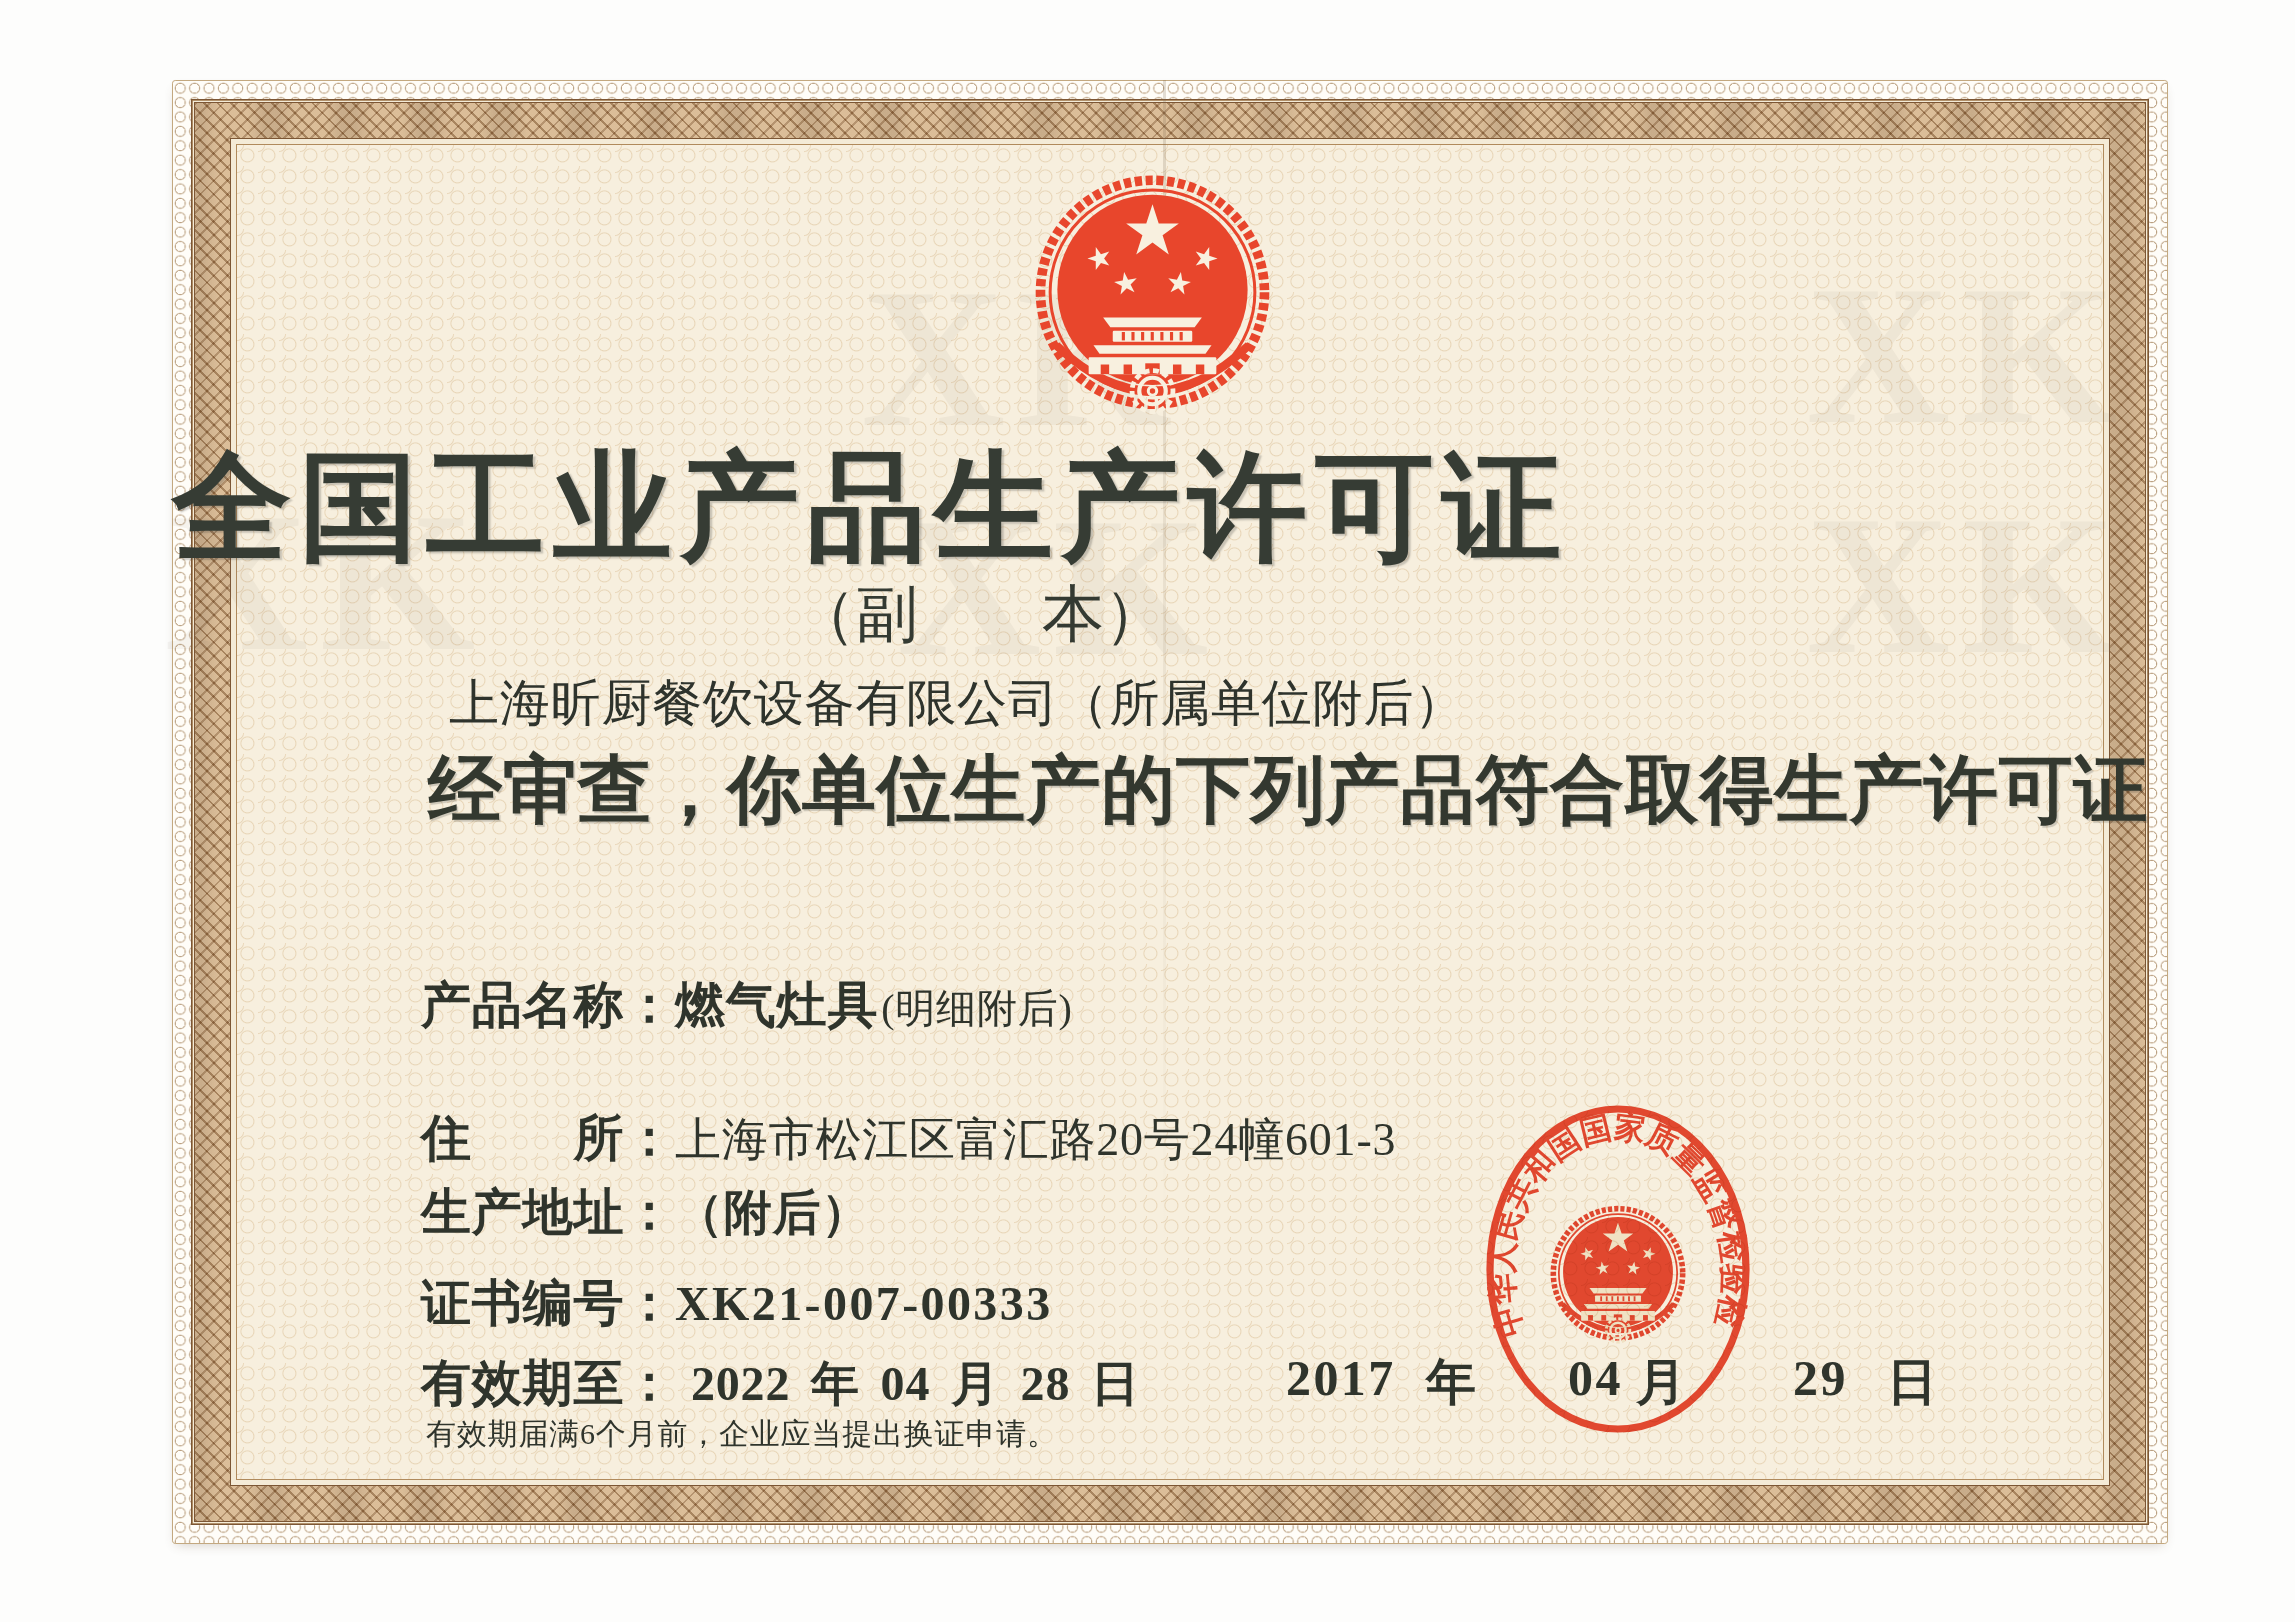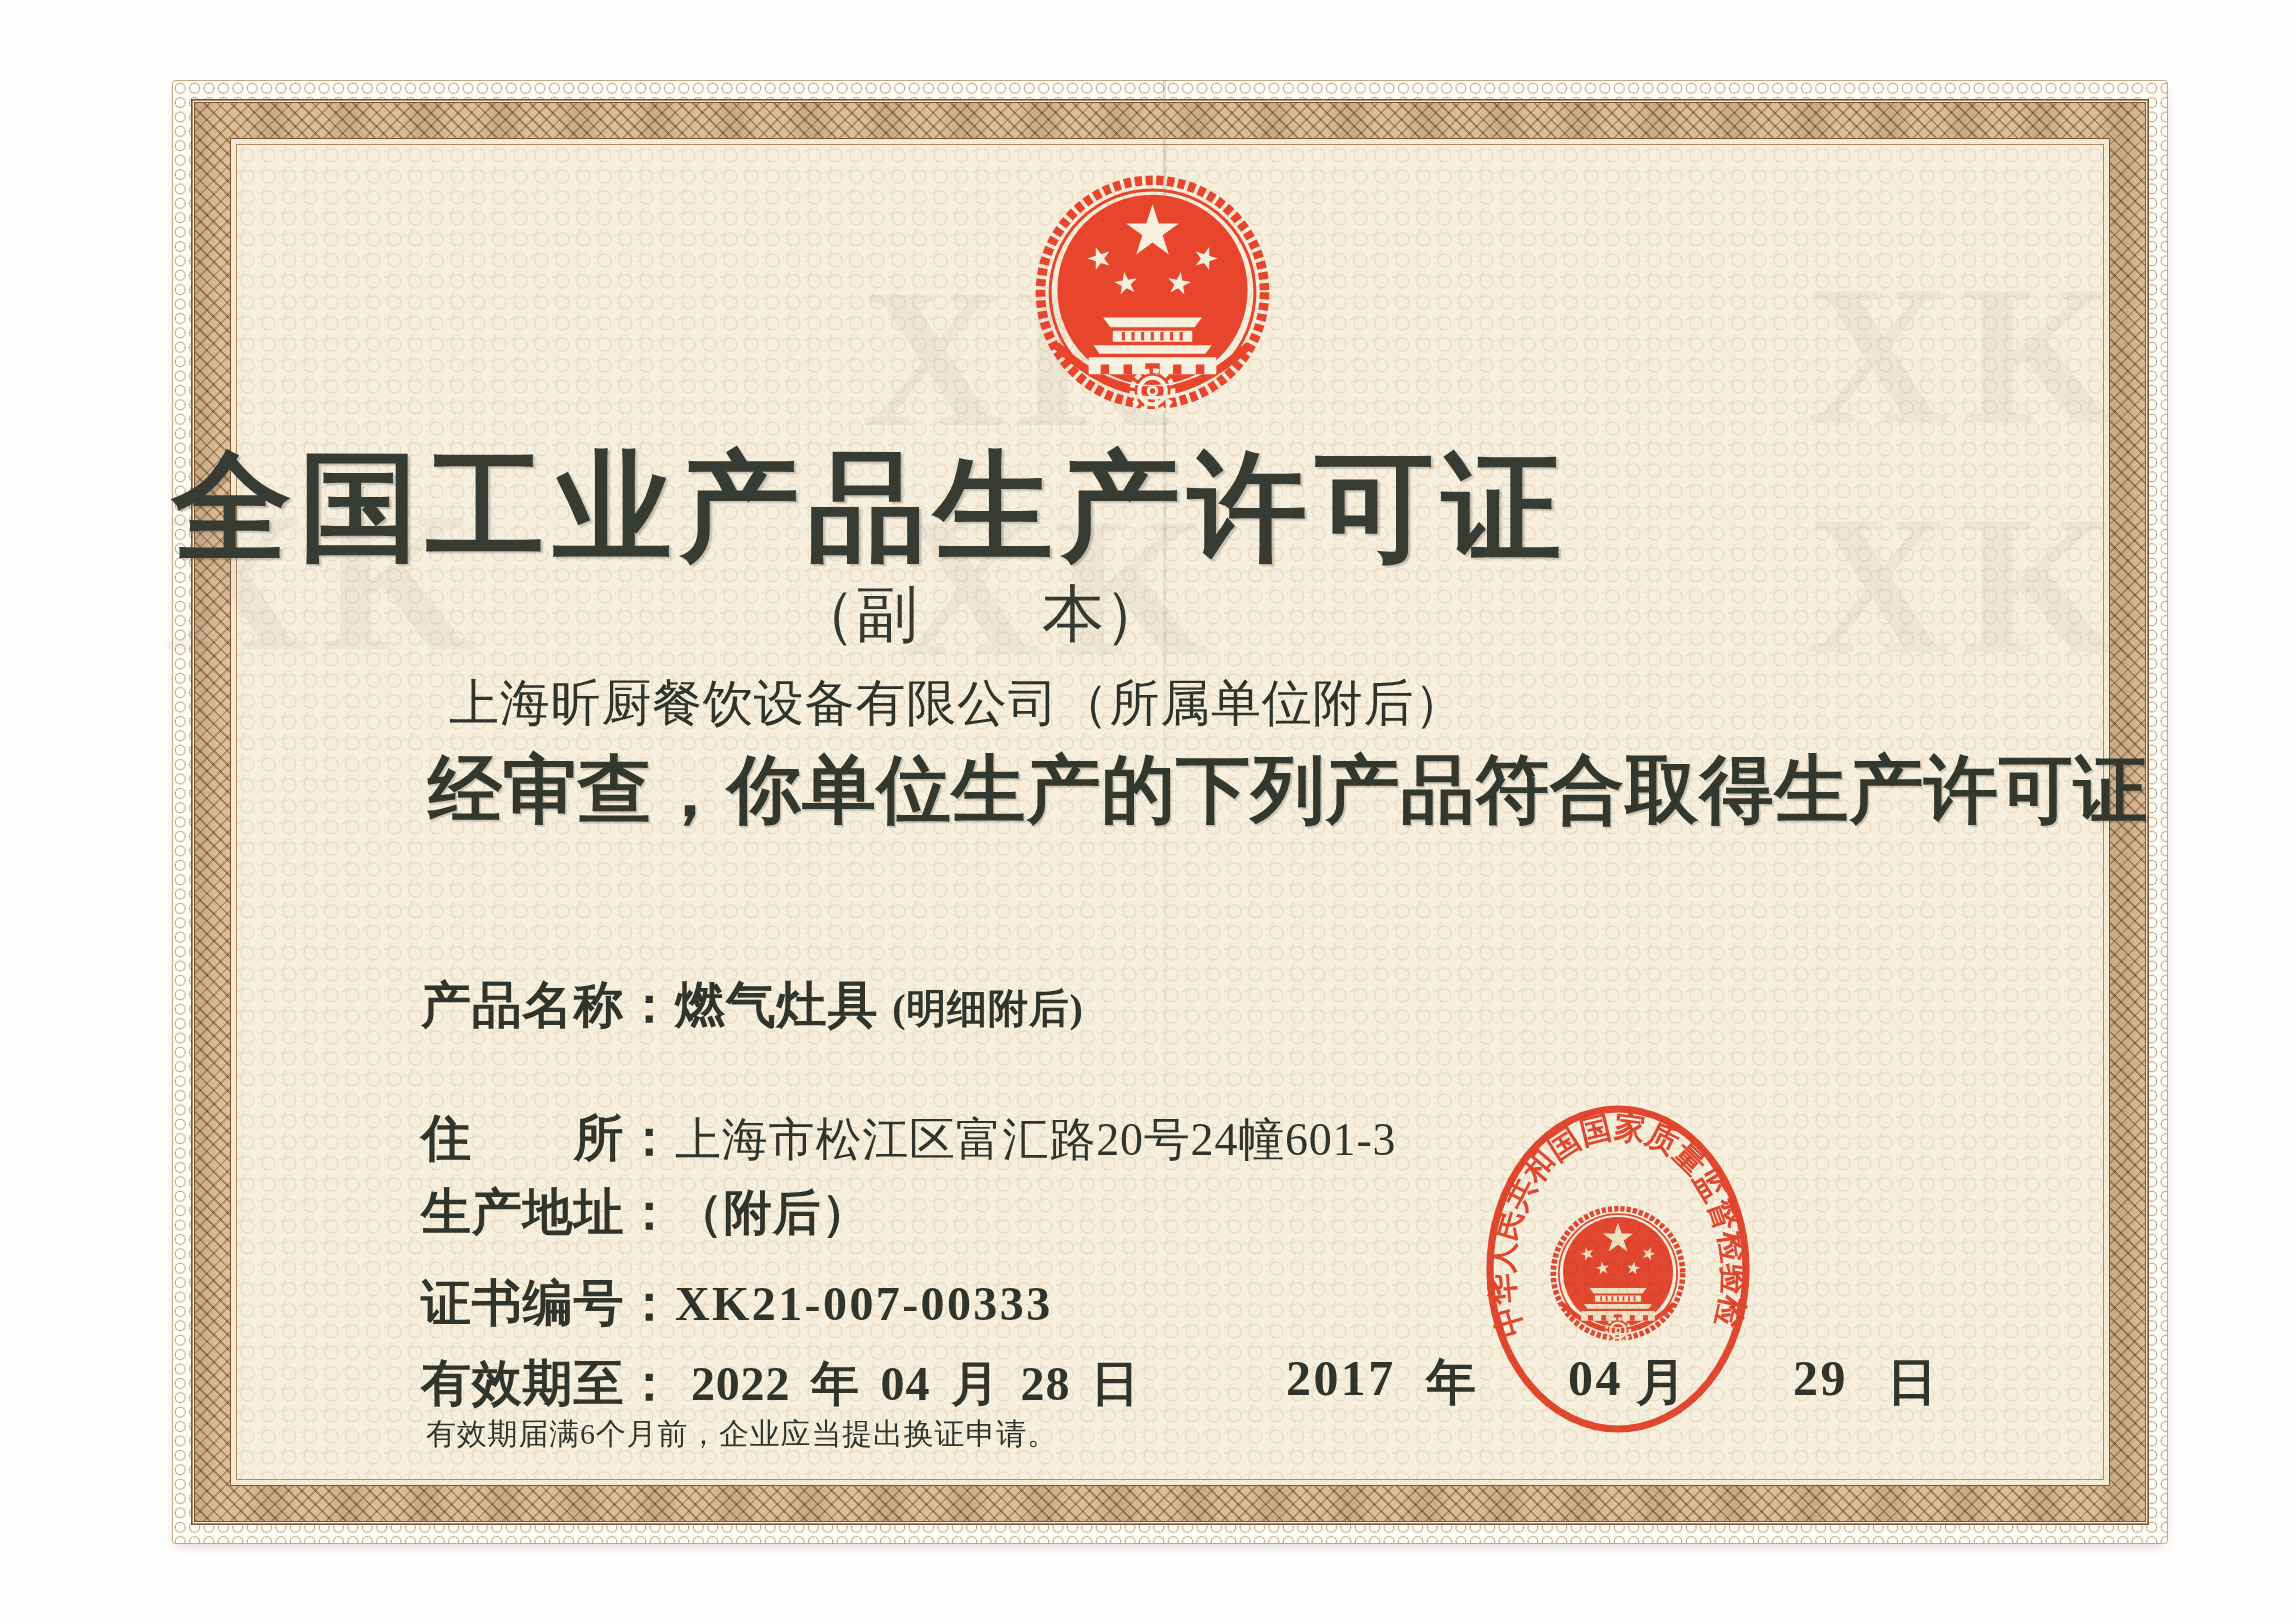--- a/index.html
+++ b/index.html
@@ -45,21 +45,21 @@
     font-family:"Liberation Sans","DejaVu Sans",sans-serif; color:#2e332c; }
   .body1 { left:428px; top:753px; font-size:74px; font-weight:700; letter-spacing:0.8px; color:#33382f;
     text-shadow: 1.6px 1.6px 0.8px rgba(60,60,55,.22); }
   .body2 { left:312px; top:863px; font-size:70px; font-weight:700; letter-spacing:2.4px; color:#33382f;
     text-shadow: 1.6px 1.6px 0.8px rgba(60,60,55,.22); }
   .row { position:absolute; display:flex; align-items:baseline; white-space:nowrap; color:#2f342c; }
   .row .lbl { font-size:50px; font-weight:700; letter-spacing:0.8px; }
   .row .val { font-size:46px; font-weight:500; letter-spacing:0.8px; }
   .row.product { left:421px; top:972px; }
   .row.product .lbl, .row.product .val { font-size:50px; font-weight:700; }
-  .row.product .note { font-size:40px; font-weight:700; margin-left:14px; }
+  .row.product .note { font-size:40px; font-weight:400; margin-left:3px; }
   .row.addr    { left:421px; top:1105px; }
   .row.paddr   { left:421px; top:1179px; }
   .row.paddr .val { font-size:48px; font-weight:700; }
   .row.certno  { left:421px; top:1270px; }
   .row.certno .val { font-size:48px; letter-spacing:2.4px; font-weight:600; }
   .row.valid   { left:421px; top:1350px;gap:16px; }
   .row.valid .val { font-size:48px; font-weight:600; word-spacing:8px; }
   .note { left:426px; top:1419px; font-size:30px; font-weight:500; color:#2f342c; letter-spacing:0.8px; }
   .issue { position:absolute; left:0; top:1349px; width:100%; height:56px; color:#2f342c; }
   .issue span { position:absolute; top:0; }

